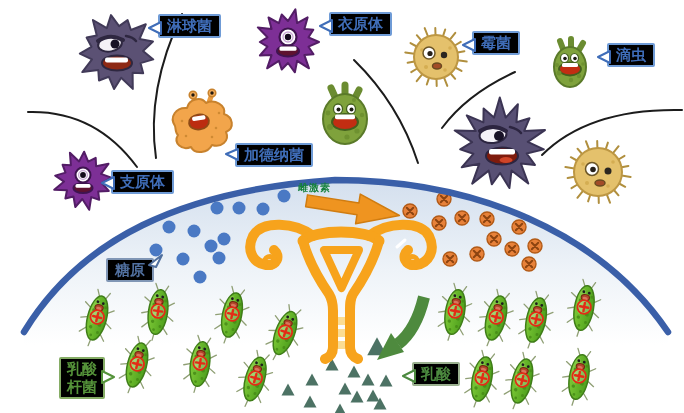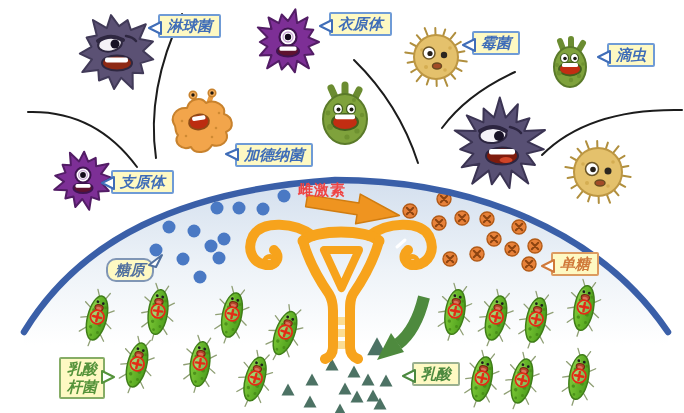--- a/index.html
+++ b/index.html
@@ -2,32 +2,32 @@
 <html><head>
 <meta charset="utf-8">
 <style>
   html,body{margin:0;padding:0;background:#fff;}
   #stage{
     position:relative;width:684px;height:413px;background:#ffffff;overflow:hidden;
     font-family:"DejaVu Sans","Liberation Sans",sans-serif;
   }
   #scene{position:absolute;left:0;top:0;}
   .callout{
-    position:absolute;background:#fef9c3;border:2px solid;border-radius:2px;
-    padding:0px 7px;font-size:15px;font-weight:600;line-height:1.35;white-space:nowrap;font-style:italic;
+    position:absolute;background:#000000;border:2px solid;border-radius:2px;
+    padding:0px 7px;font-size:15px;font-weight:600;line-height:1.35;white-space:nowrap;
   }
   .callout .tail{position:absolute;}
   .c-blue  {border-color:#6f9bd6;color:#3f6db8;}
-  .c-slate {border-color:#8096b5;color:#51709f;border-radius:10px;}
+  .c-slate {border-color:#8096b5;color:#51709f;}
   .c-orange{border-color:#dc9b60;color:#d0793a;}
   .c-green1{border-color:#86ad66;color:#55933a;}
   .c-green2{border-color:#9ab08f;color:#4c8a3f;}
   .two-line{line-height:1.2;padding:1px 6px;text-align:center;}
   .estrogen-text{
-    position:absolute;color:#ef4444;font-weight:700;font-size:15px;letter-spacing:1px;
+    position:absolute;color:#15803d;font-weight:700;font-size:10px;letter-spacing:1px;
   }
 </style>
 </head>
 <body>
 
 <div id="stage">
   <svg id="scene" width="684" height="413" viewBox="0 0 684 413">
     <defs>
       <linearGradient id="domeGrad" x1="0" y1="178" x2="0" y2="345" gradientUnits="userSpaceOnUse">
         <stop offset="0" stop-color="#d3dfee"></stop>
@@ -389,26 +389,20 @@
     <span>支原体</span>
   </div>
 
   <div class="callout c-slate" style="left:106px;top:258px;">
     <svg class="tail" style="right:-11px;top:-7px;" width="15" height="15">
         <path d="M1,12 L14,2 L8,14 Z" fill="#fff" stroke="currentColor" stroke-width="2" stroke-linejoin="round"></path>
       </svg>
     <span>糖原</span>
   </div>
 
-  <div class="callout c-orange" style="left:551px;top:252px;">
-    <svg class="tail" style="left:-12px;top:4px;" width="14" height="16">
-        <path d="M13,2 L1,8 L13,14 Z" fill="#fff" stroke="currentColor" stroke-width="2" stroke-linejoin="round"></path>
-      </svg>
-    <span>单糖</span>
-  </div>
 
   <div class="callout c-green2" style="left:412px;top:362px;">
     <svg class="tail" style="left:-12px;top:4px;" width="14" height="16">
         <path d="M13,2 L1,8 L13,14 Z" fill="#fff" stroke="currentColor" stroke-width="2" stroke-linejoin="round"></path>
       </svg>
     <span>乳酸</span>
   </div>
 
   <div class="callout c-green1 two-line" style="left:59px;top:357px;">
     <svg class="tail" style="right:-12px;top:10px;" width="14" height="16">

